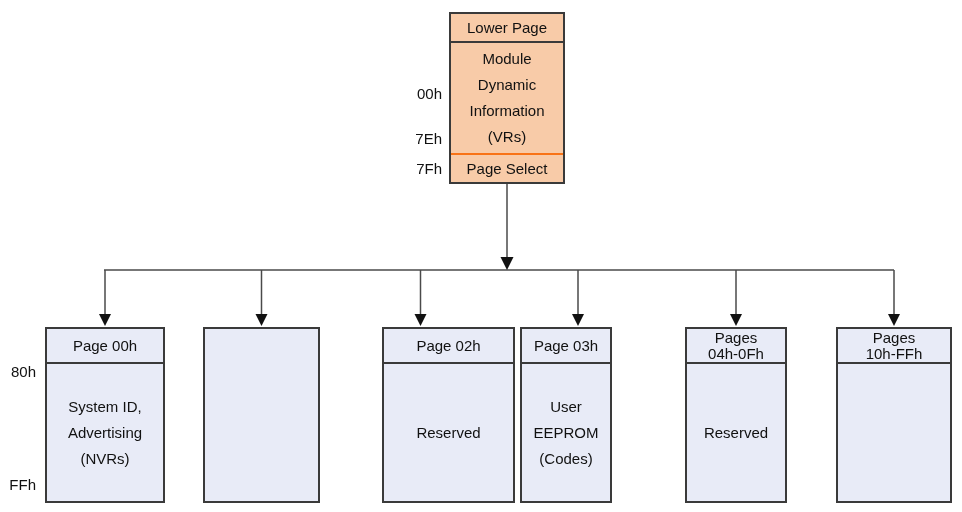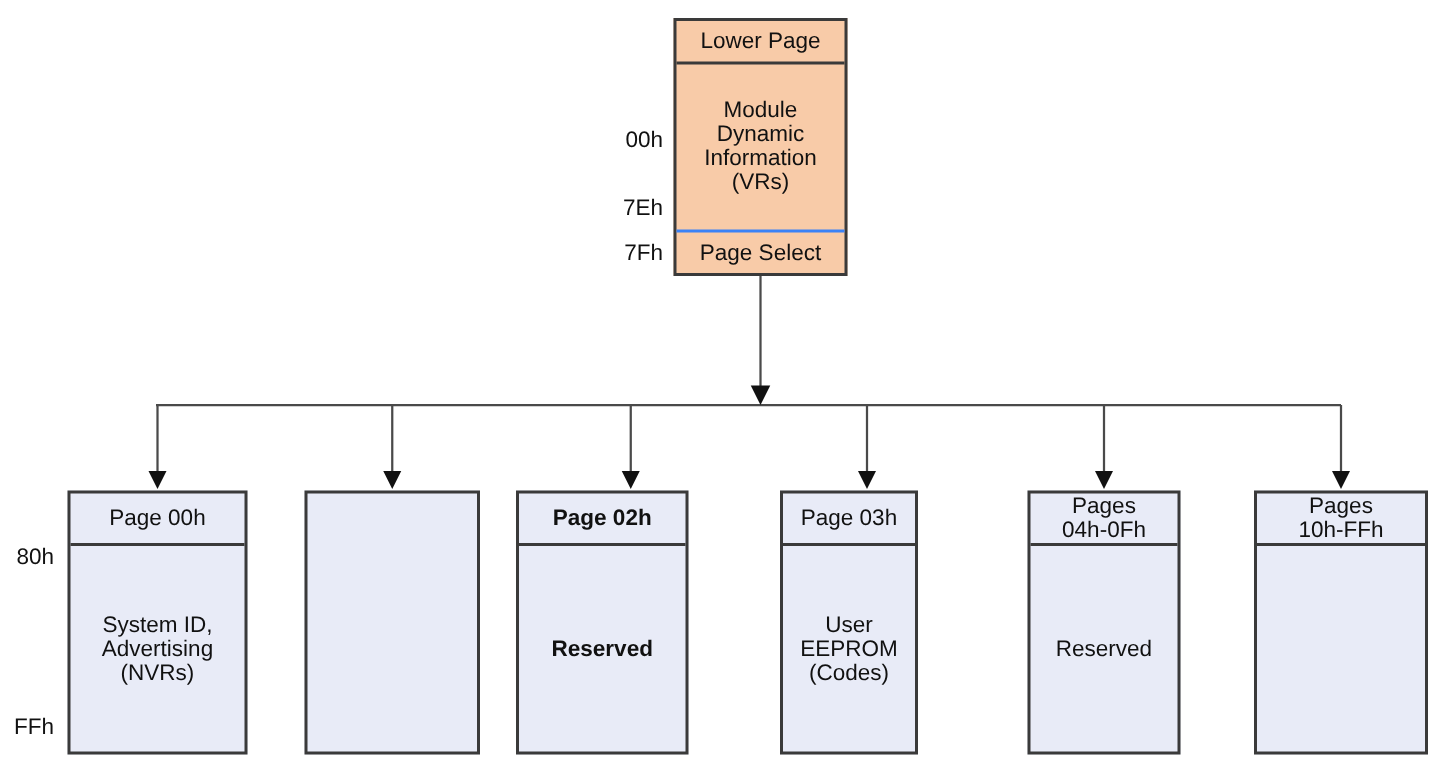--- a/index.html
+++ b/index.html
@@ -23,39 +23,39 @@
   .mem-header{
     display:flex;align-items:center;justify-content:center;
     border-bottom:2px solid #3a3a3a;
     line-height:16px;
     white-space:pre-line;
     flex:0 0 auto;
   }
   .mem-body{
     flex:1 1 auto;
     display:flex;align-items:center;justify-content:center;
-    line-height:16px;
+    line-height:26px;
     white-space:pre-line;
     padding:0 2px;
   }
   .mem-footer{
     display:flex;align-items:center;justify-content:center;
-    border-top:2px solid #3b82f6;
+    border-top:2px solid #f97316;
     flex:0 0 auto;
   }
   
   #top-box{left:449px;top:12px;width:116px;height:172px;}
   #top-box .mem-header{height:27px;}
   #top-box .mem-footer{height:27px;}
   
   .page-box{top:327px;height:176px;text-align:center;}
   .page-box .mem-header{height:33px;}
   #page-box-0{left:45px;width:120px;}
   #page-box-1{left:203px;width:117px;}
-  #page-box-2{left:344px;width:115px;font-weight:bold;}
+  #page-box-2{left:382px;width:133px;}
   #page-box-3{left:520px;width:92px;}
   #page-box-4{left:685px;width:102px;}
   #page-box-5{left:836px;width:116px;}
   .addr-label{
     position:absolute;
     text-align:right;
     line-height:16px;
   }
   #addr-00h{left:398px;top:46px;width:44px;margin-top:40px;}
   #addr-7Eh{left:398px;top:131px;width:44px;}

